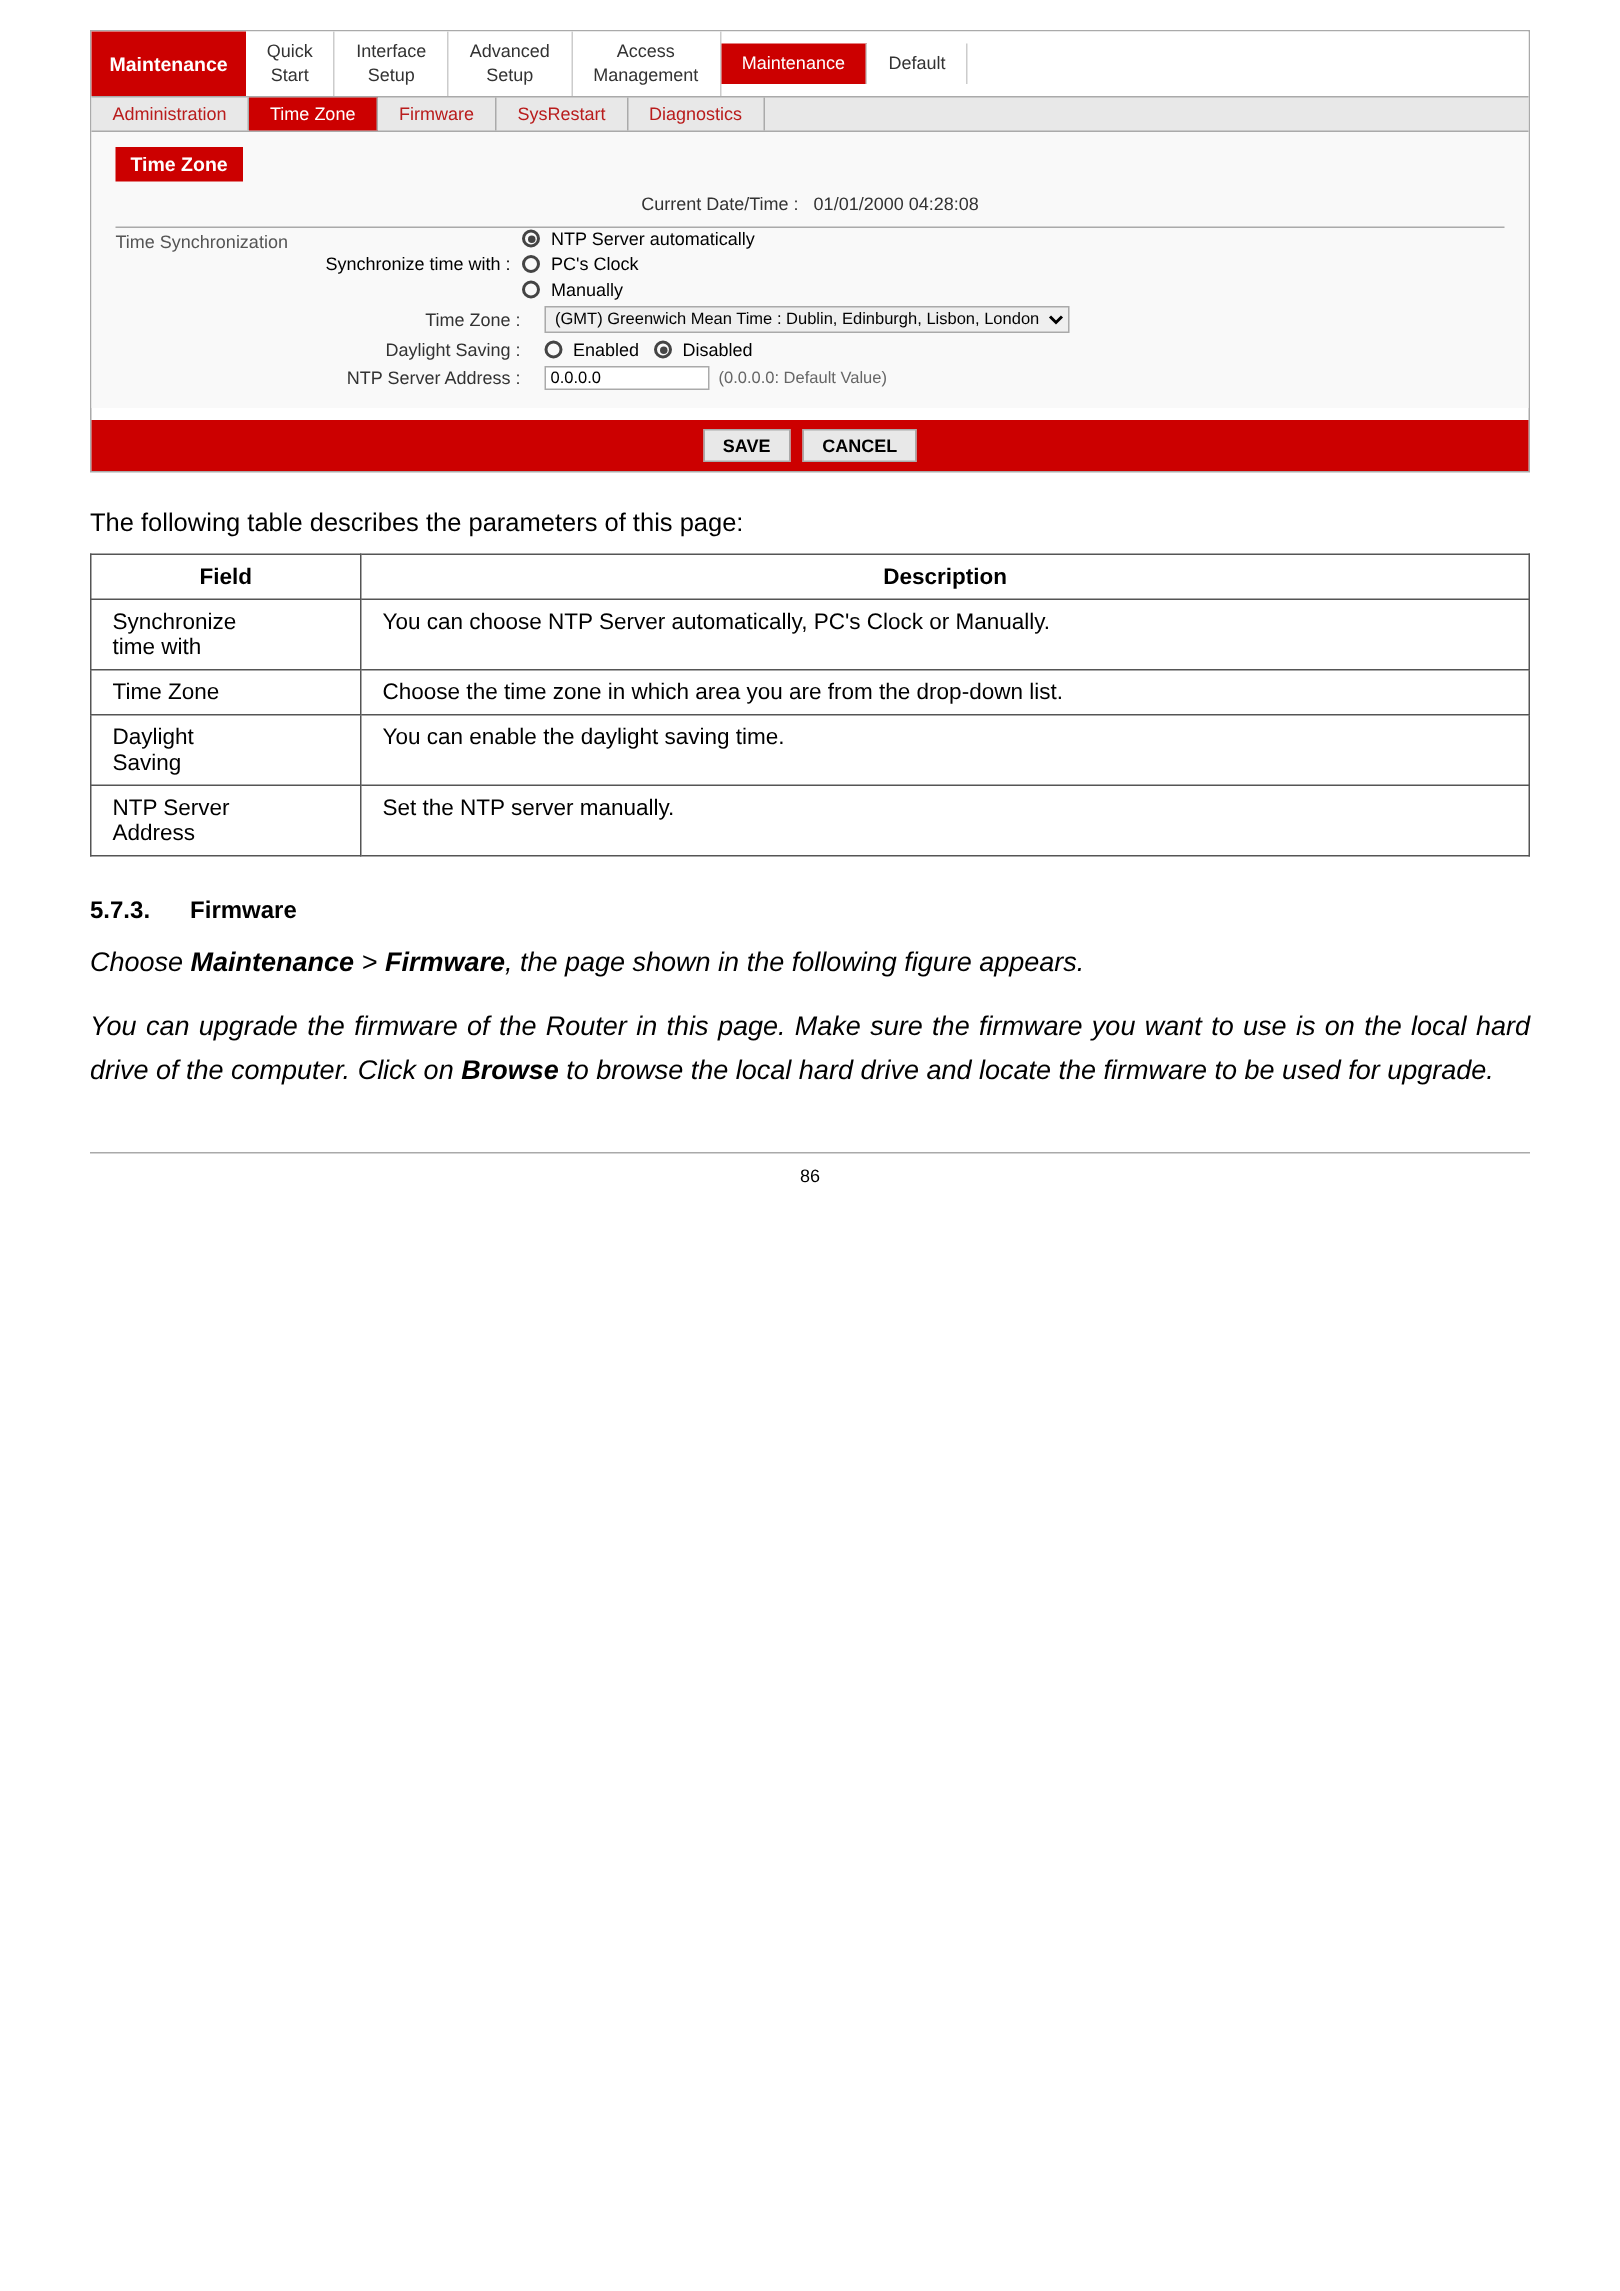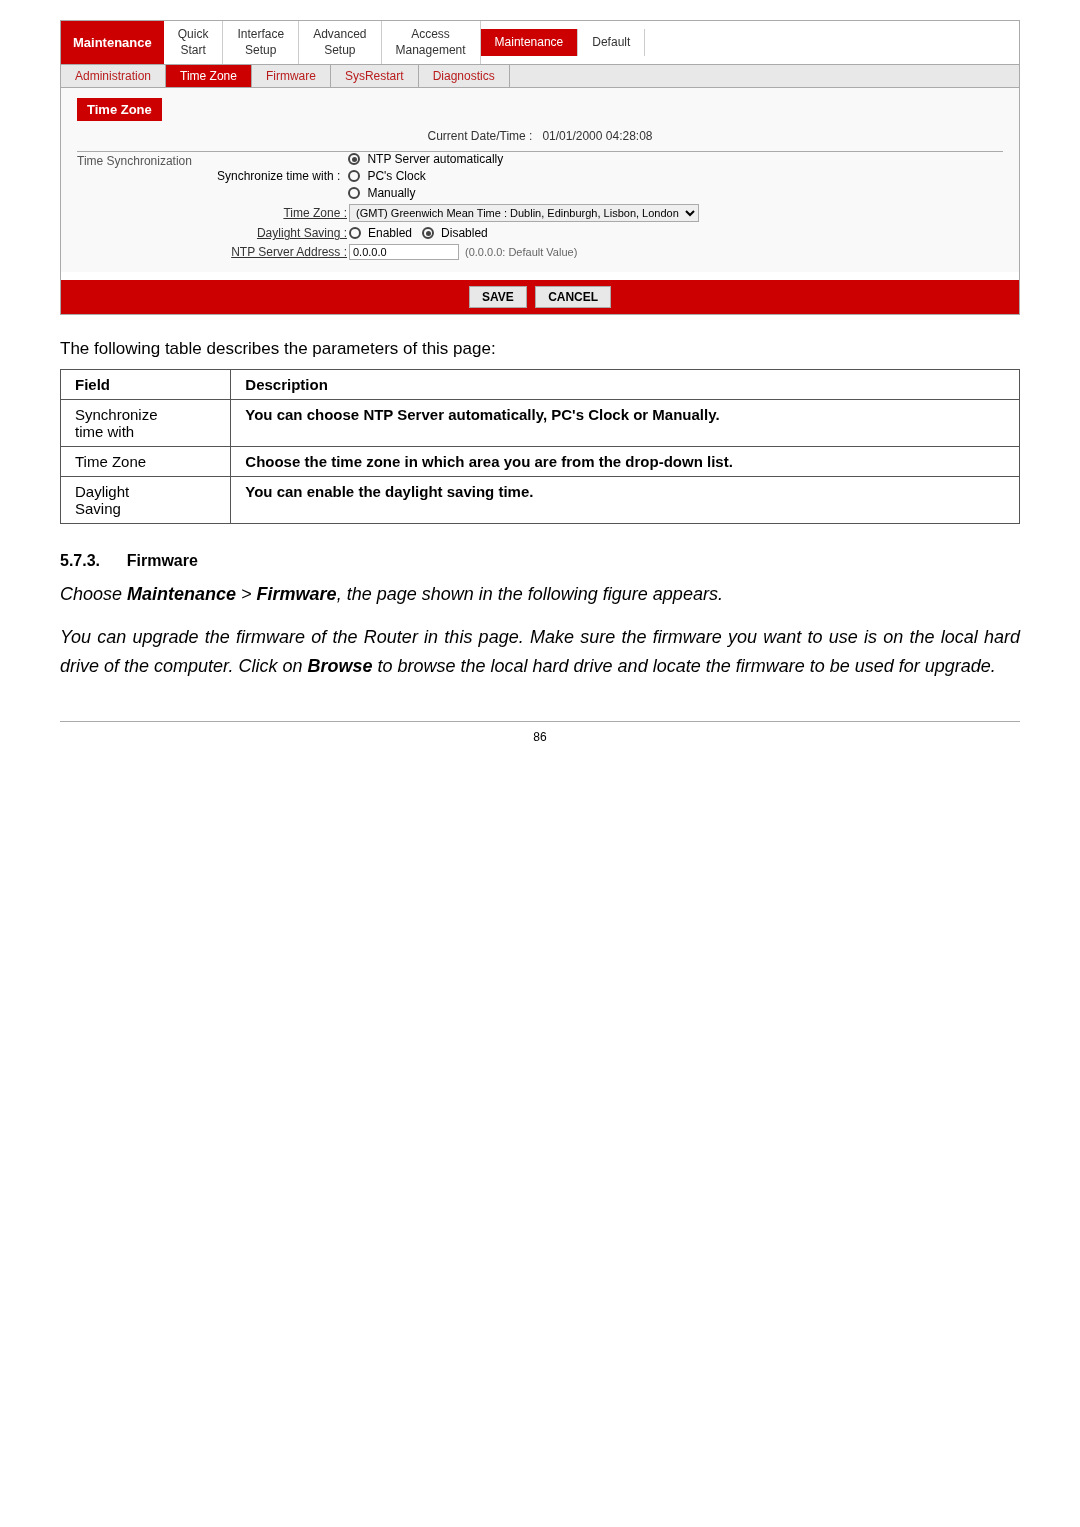--- a/index.html
+++ b/index.html
@@ -140,23 +140,22 @@
     .field-row {
       display: flex;
       align-items: center;
       margin-bottom: 4px;
       font-size: 12px;
     }
 
     .field-label {
       min-width: 130px;
       text-align: right;
-      margin-right: 2px;
+      margin-right: 16px;
       color: #333;
-      text-decoration: underline;
     }
 
     .timezone-select {
       font-size: 11px;
       padding: 1px 2px;
       border: 1px solid #aaa;
     }
 
     .daylight-options {
       display: flex;
@@ -207,28 +206,27 @@
       border-collapse: collapse;
       margin-bottom: 28px;
       font-size: 15px;
     }
 
     .desc-table th {
       border: 1px solid #555;
       padding: 6px 14px;
       background: #fff;
       font-weight: bold;
-      text-align: left;
+      text-align: center;
     }
 
     .desc-table td {
       border: 1px solid #555;
       padding: 6px 14px;
       vertical-align: top;
-      font-weight: bold;
     }
 
     .desc-table td.field-col {
       font-weight: normal;
       min-width: 100px;
       white-space: nowrap;
     }
 
     
     .section-heading {
@@ -403,20 +401,24 @@
         <td>You can choose NTP Server automatically, PC's Clock or Manually.</td>
       </tr>
       <tr>
         <td class="field-col">Time Zone</td>
         <td>Choose the time zone in which area you are from the drop-down list.</td>
       </tr>
       <tr>
         <td class="field-col">Daylight<br>Saving</td>
         <td>You can enable the daylight saving time.</td>
       </tr>
+      <tr>
+        <td class="field-col">NTP Server<br>Address</td>
+        <td>Set the NTP server manually.</td>
+      </tr>
     </tbody>
   </table>
 </div>
 
 <div>
   <div class="section-heading">
     <span>5.7.3.</span>
     &nbsp;&nbsp;&nbsp;&nbsp;
     <strong>Firmware</strong>
   </div>

